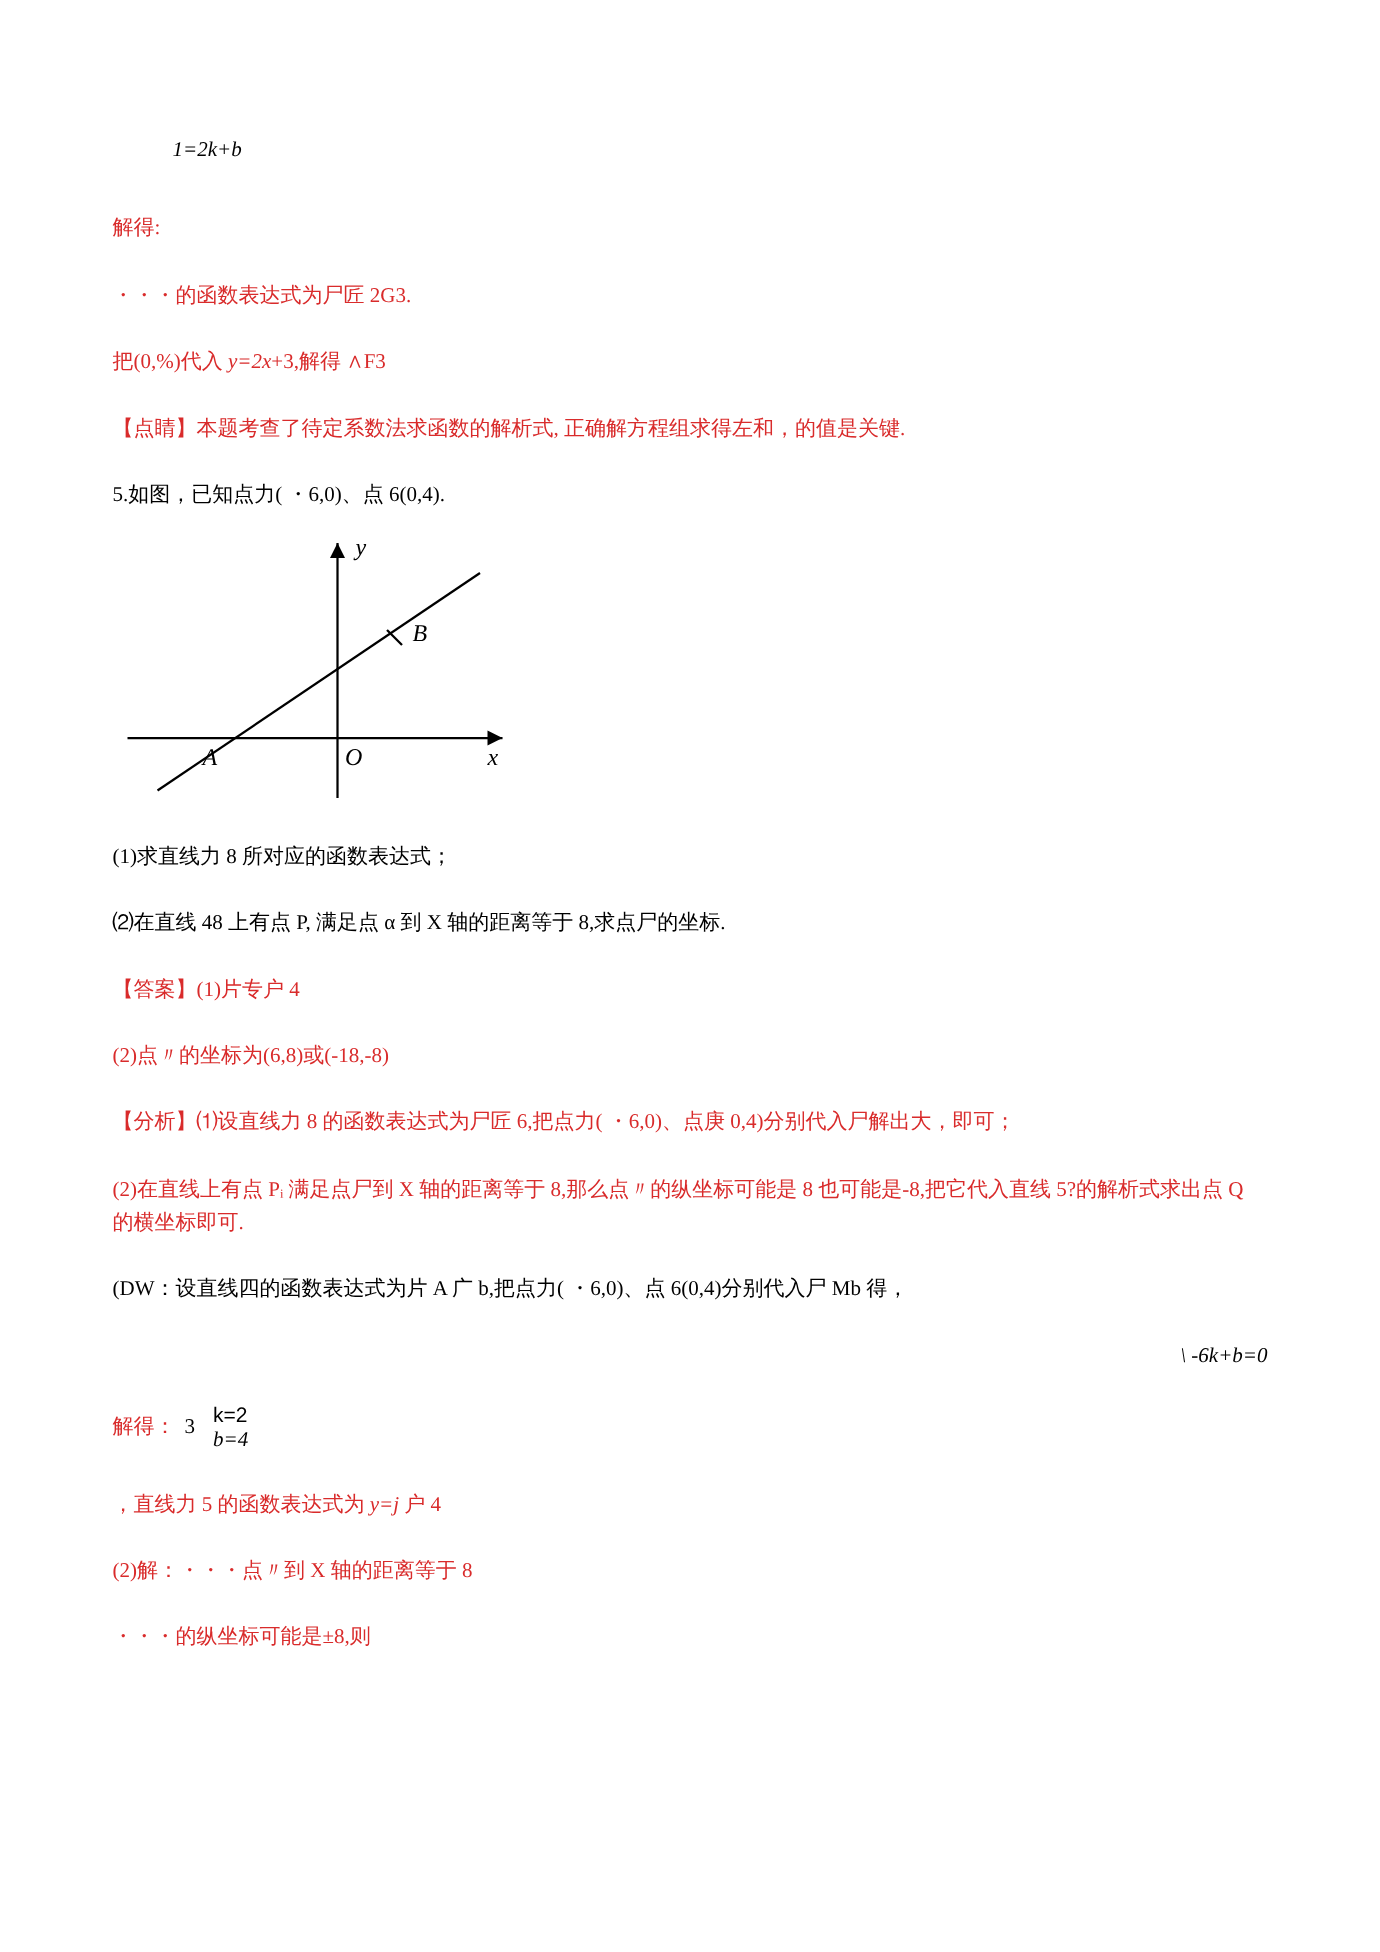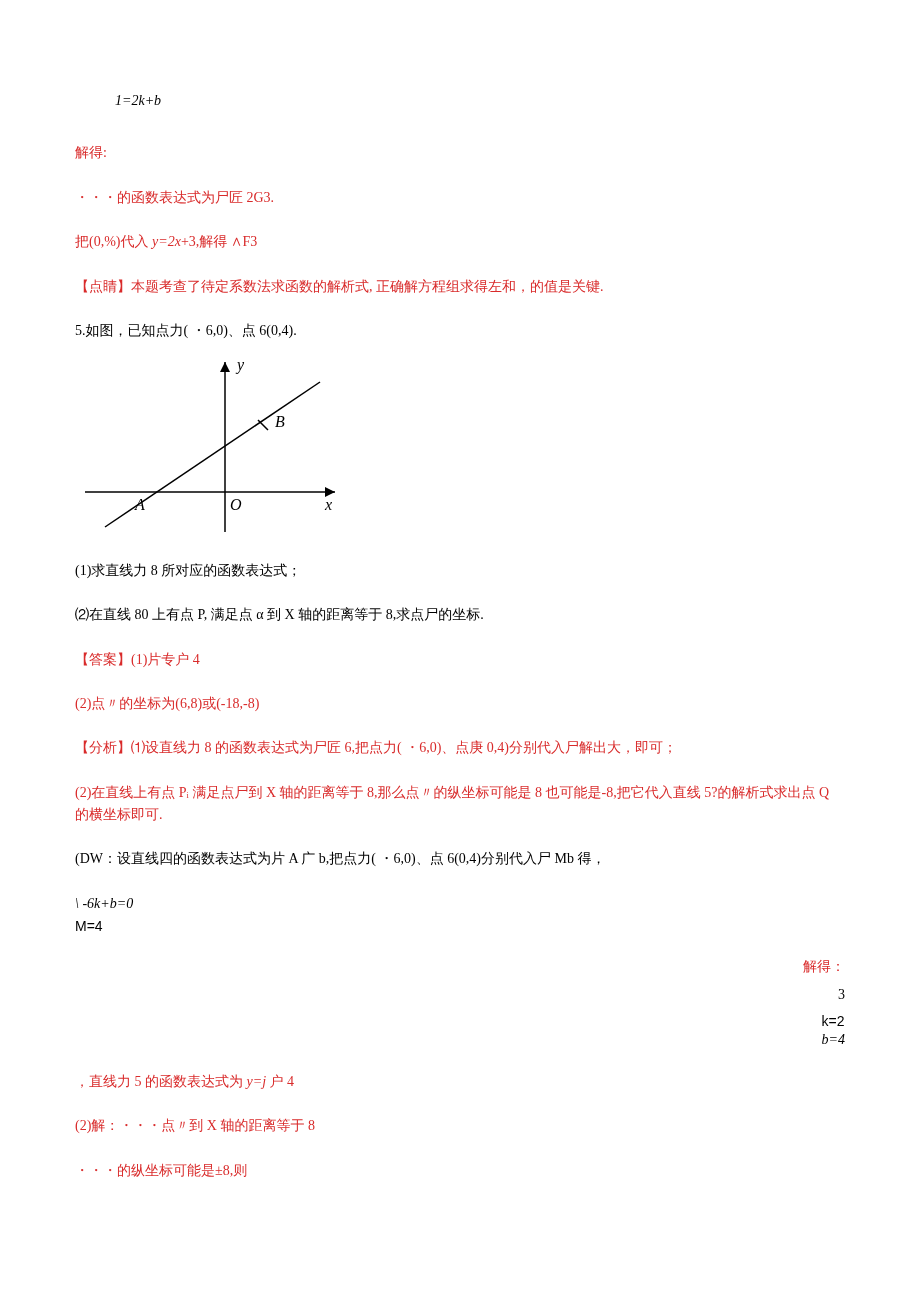--- a/index.html
+++ b/index.html
@@ -16,21 +16,21 @@
     .red { color: #d92b2b; }
     .italic { font-style: italic; }
     .indent1 { padding-left: 40px; }
     .tight { margin-bottom: 8px; }
     .graph { margin: 10px 0 15px 0; }
     .sans { font-family: Arial, sans-serif; }
     svg text { font-family: "Times New Roman", serif; font-style: italic; font-size: 16px; }
     .small-gap { margin-top: 30px; }
     .eq-stack { display: inline-block; vertical-align: middle; line-height: 1.3; margin-left: 6px; }
     .eq-row { display: block; }
-    .inline-mid { display: flex; align-items: flex-end; gap: 6px; flex-direction: column; }
+    .inline-mid { display: flex; align-items: center; gap: 6px; }
   </style>
 </head>
 <body>
 
 <div class="para indent1 italic">1=2k+b</div>
 
 <div class="para red small-gap">解得:</div>
 
 <div class="para red">・・・的函数表达式为尸匠 2G3.</div>
 
@@ -57,35 +57,34 @@
     <text x="162" y="18">y</text>
     <text x="250" y="158">x</text>
     <text x="155" y="158" font-style="normal">O</text>
     <text x="60" y="158">A</text>
     <text x="200" y="75">B</text>
   </svg>
 </div>
 
 <div class="para">(1)求直线力 8 所对应的函数表达式；</div>
 
-<div class="para">⑵在直线 80 上有点 P, 满足点 α 到 X 轴的距离等于 8,求点尸的坐标.</div>
+<div class="para">⑵在直线 48 上有点 P, 满足点 α 到 X 轴的距离等于 8,求点尸的坐标.</div>
 
 <div class="para red">【答案】(1)片专户 4</div>
 
 <div class="para red">(2)点〃的坐标为(6,8)或(-18,-8)</div>
 
 <div class="para red">【分析】⑴设直线力 8 的函数表达式为尸匠 6,把点力( ・6,0)、点庚 0,4)分别代入尸解出大，即可；</div>
 
 <div class="para red">(2)在直线上有点 Pᵢ 满足点尸到 X 轴的距离等于 8,那么点〃的纵坐标可能是 8 也可能是-8,把它代入直线 5?的解析式求出点 Q 的横坐标即可.</div>
 
 <div class="para">(DW：设直线四的函数表达式为片 A 广 b,把点力( ・6,0)、点 6(0,4)分别代入尸 Mb 得，</div>
 
-<div class="tight" style="margin-top:15px;">
+<div class="tight" style="margin-top:15px;text-align:right;">
   <div class="italic">\ -6k+b=0</div>
-  <div class="sans">M=4</div>
 </div>
 
 <div class="para inline-mid" style="margin-top:18px;">
   <span class="red">解得：</span>
   <span>3</span>
   <span class="eq-stack">
     <span class="eq-row sans">k=2</span>
     <span class="eq-row italic">b=4</span>
   </span>
 </div>

